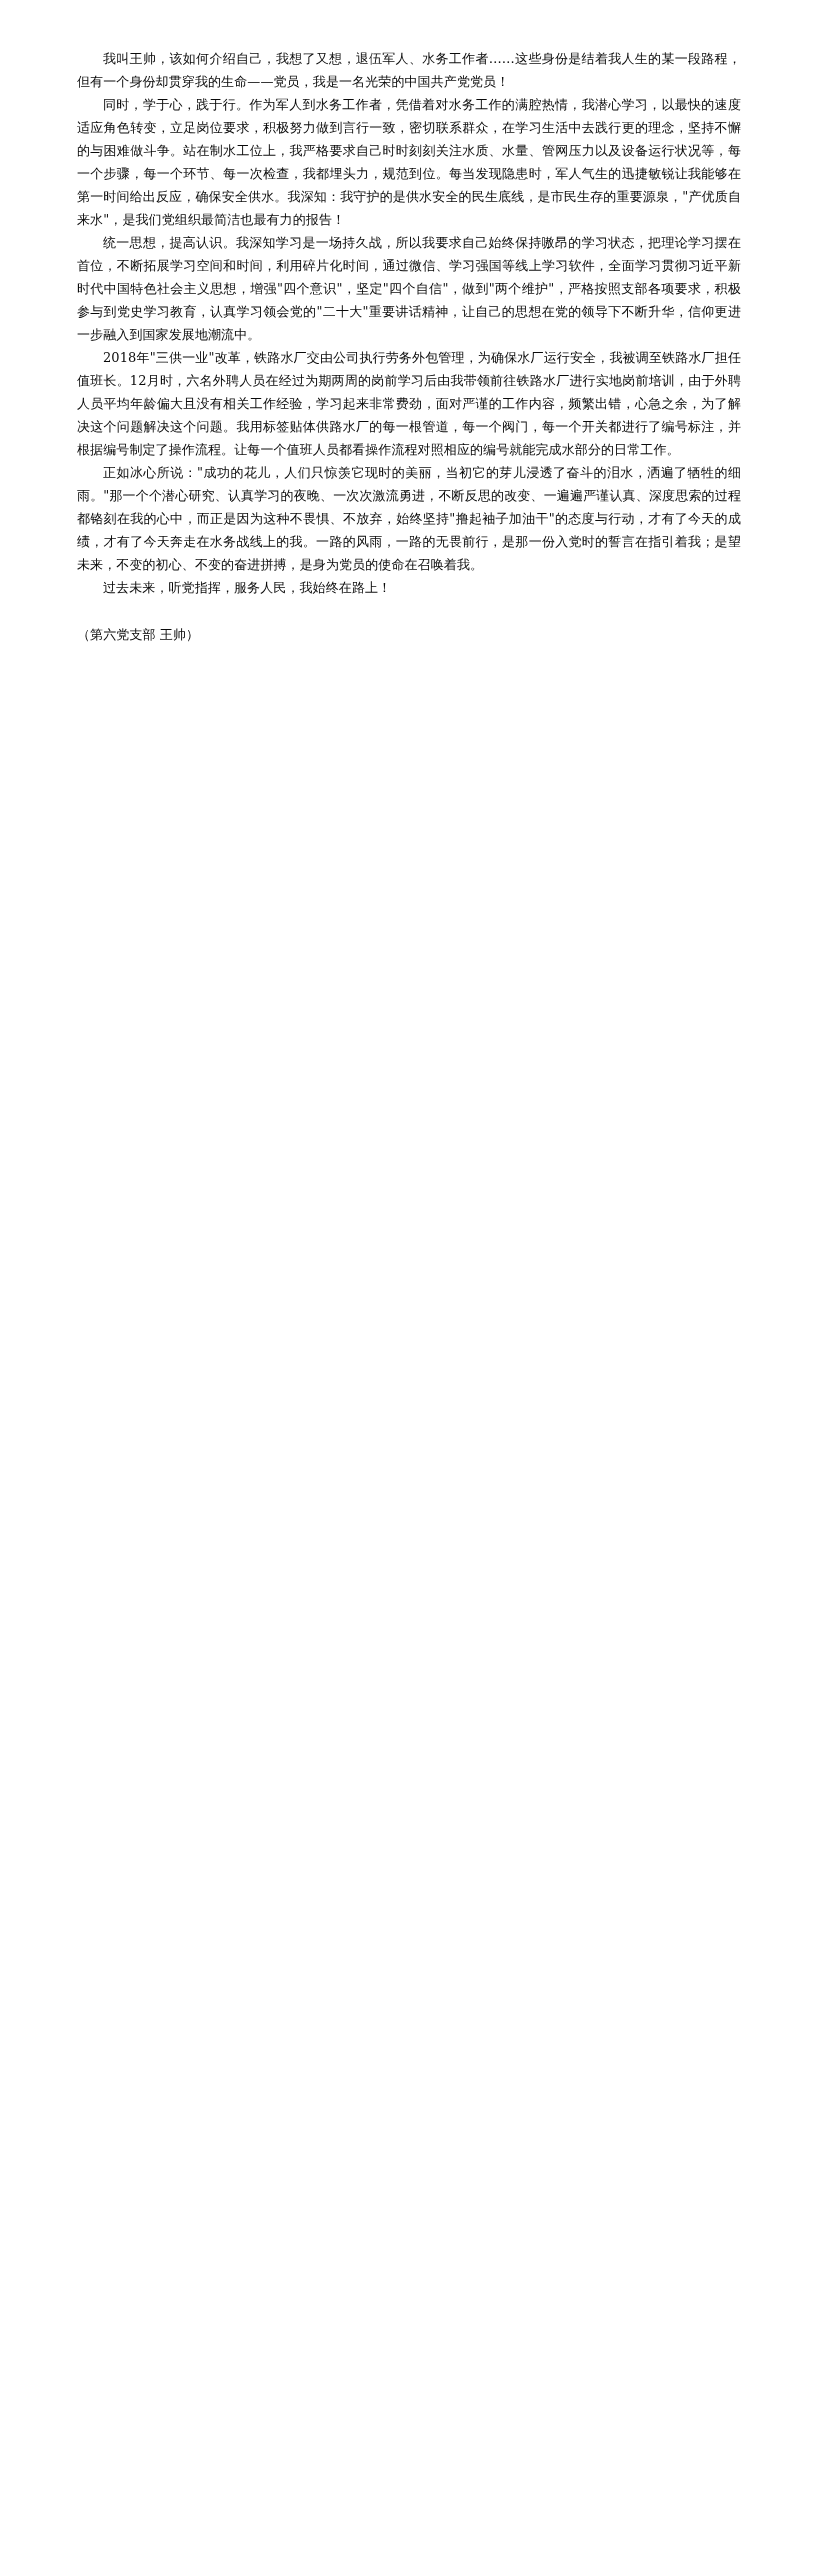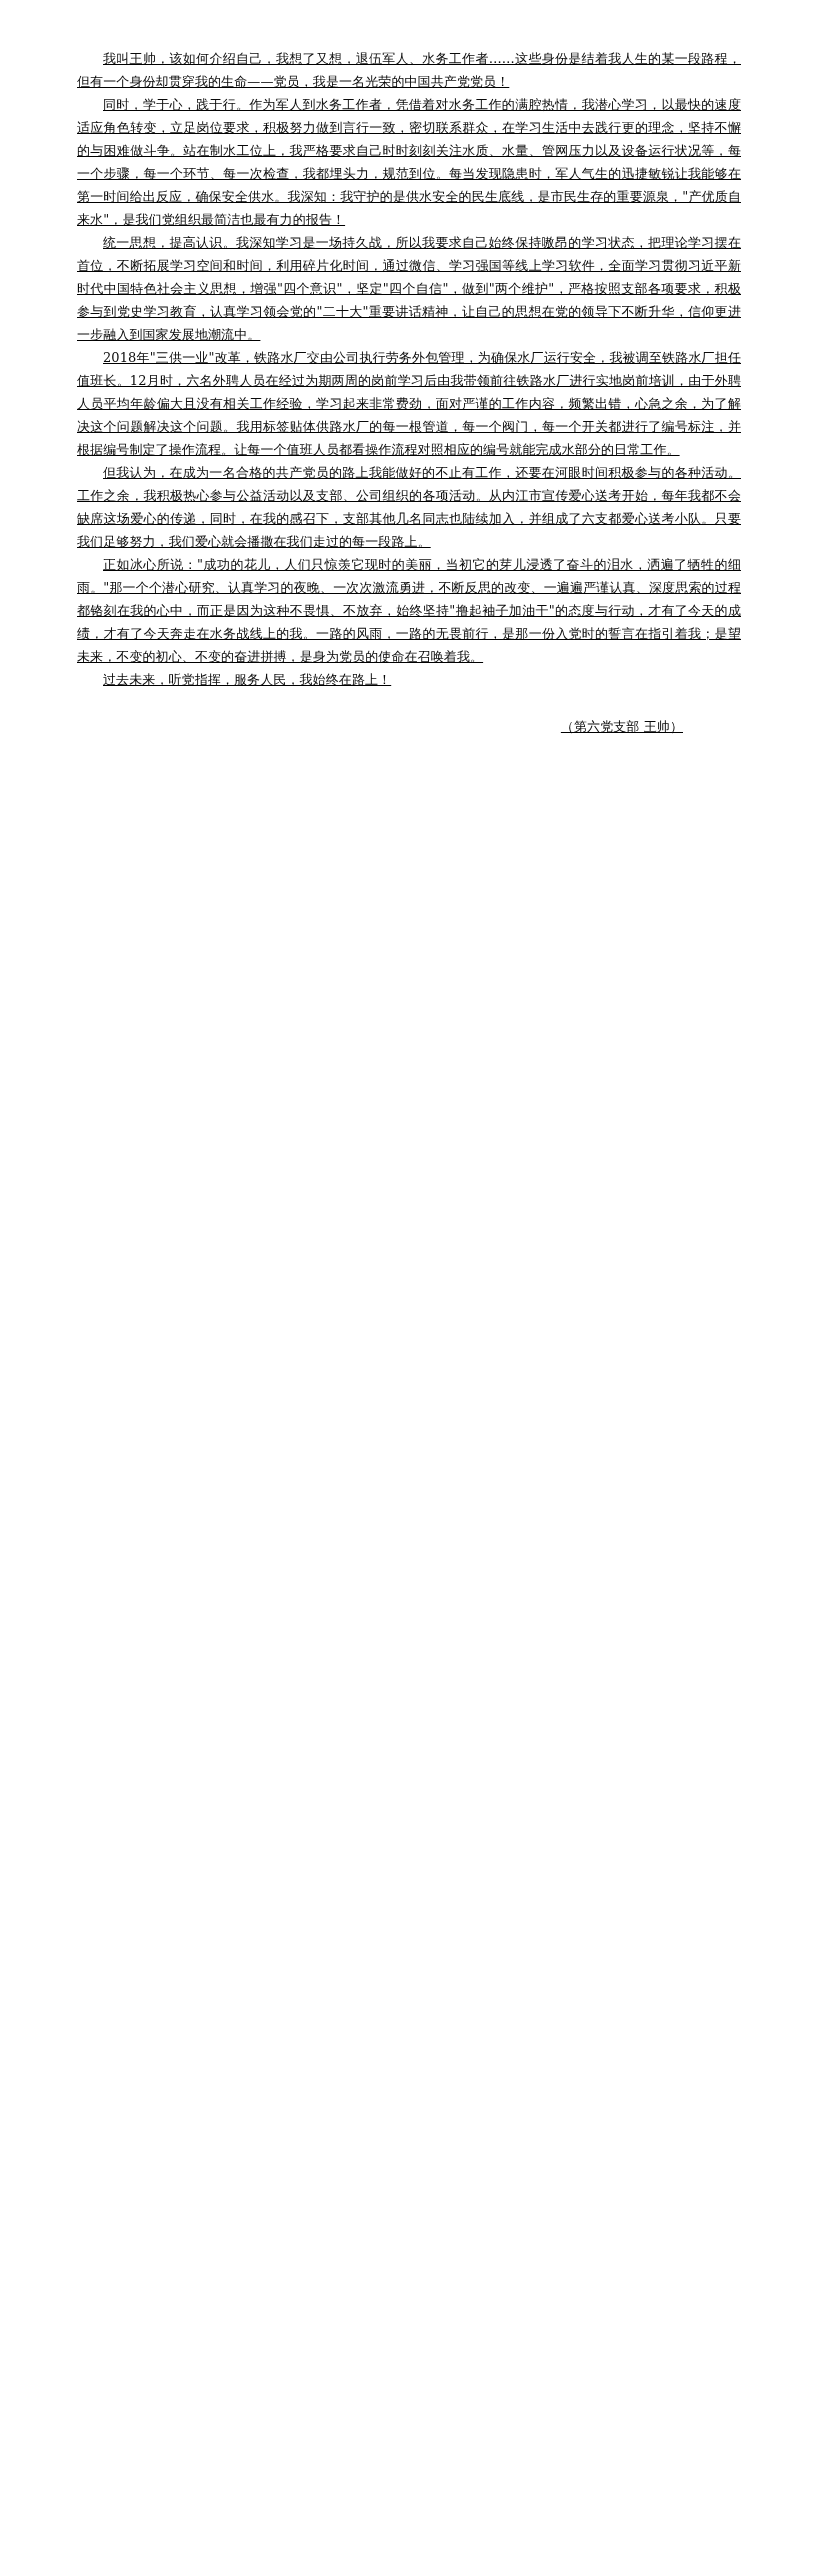--- a/index.html
+++ b/index.html
@@ -15,21 +15,20 @@
   }
   .page {
     width: 818px;
     min-height: 3367px;
     box-sizing: border-box;
     padding: 47px 77px 31px 77px;
     background: #ffffff;
   }
   .doc-body {
     width: 100%;
-    text-decoration: underline;
   }
   p.para {
     margin: 0 0 0 0;
     text-indent: 2em;
     font-family: "DejaVu Serif", serif;
     font-size: 13px;
     line-height: 23px;
     color: #0a0a0a;
     text-align: justify;
     text-justify: inter-ideograph;
@@ -37,33 +36,31 @@
   }
   p.para + p.para {
     margin-top: 0px;
   }
   .signature {
     margin-top: 24px;
     font-family: "DejaVu Serif", serif;
     font-size: 13px;
     line-height: 23px;
     color: #0a0a0a;
-    text-align: right;
     padding-right: 58px;
     letter-spacing: 0.1px;
   }
 </style>
 </head>
 <body>
 
 <div class="page">
   <div class="doc-body">
     <p class="para">我叫王帅，该如何介绍自己，我想了又想，退伍军人、水务工作者……这些身份是结着我人生的某一段路程，但有一个身份却贯穿我的生命——党员，我是一名光荣的中国共产党党员！</p>
     <p class="para">同时，学于心，践于行。作为军人到水务工作者，凭借着对水务工作的满腔热情，我潜心学习，以最快的速度适应角色转变，立足岗位要求，积极努力做到言行一致，密切联系群众，在学习生活中去践行更的理念，坚持不懈的与困难做斗争。站在制水工位上，我严格要求自己时时刻刻关注水质、水量、管网压力以及设备运行状况等，每一个步骤，每一个环节、每一次检查，我都埋头力，规范到位。每当发现隐患时，军人气生的迅捷敏锐让我能够在第一时间给出反应，确保安全供水。我深知：我守护的是供水安全的民生底线，是市民生存的重要源泉，"产优质自来水"，是我们党组织最简洁也最有力的报告！</p>
     <p class="para">统一思想，提高认识。我深知学习是一场持久战，所以我要求自己始终保持嗷昂的学习状态，把理论学习摆在首位，不断拓展学习空间和时间，利用碎片化时间，通过微信、学习强国等线上学习软件，全面学习贯彻习近平新时代中国特色社会主义思想，增强"四个意识"，坚定"四个自信"，做到"两个维护"，严格按照支部各项要求，积极参与到党史学习教育，认真学习领会党的"二十大"重要讲话精神，让自己的思想在党的领导下不断升华，信仰更进一步融入到国家发展地潮流中。</p>
     <p class="para">2018年"三供一业"改革，铁路水厂交由公司执行劳务外包管理，为确保水厂运行安全，我被调至铁路水厂担任值班长。12月时，六名外聘人员在经过为期两周的岗前学习后由我带领前往铁路水厂进行实地岗前培训，由于外聘人员平均年龄偏大且没有相关工作经验，学习起来非常费劲，面对严谨的工作内容，频繁出错，心急之余，为了解决这个问题解决这个问题。我用标签贴体供路水厂的每一根管道，每一个阀门，每一个开关都进行了编号标注，并根据编号制定了操作流程。让每一个值班人员都看操作流程对照相应的编号就能完成水部分的日常工作。</p>
-    <p class="para">但我认为，在成为一名合格的共产党员的路上我能做好的不止有工作，还要在河眼时间积极参与的各种活动。工作之余，我积极热心参与公益活动以及支部、公司组织的各项活动。从内江市宣传爱心送考开始，每年我都不会缺席这场爱心的传递，同时，在我的感召下，支部其他几名同志也陆续加入，并组成了六支都爱心送考小队。只要我们足够努力，我们爱心就会播撒在我们走过的每一段路上。</p>
     <p class="para">正如冰心所说："成功的花儿，人们只惊羡它现时的美丽，当初它的芽儿浸透了奋斗的泪水，洒遍了牺牲的细雨。"那一个个潜心研究、认真学习的夜晚、一次次激流勇进，不断反思的改变、一遍遍严谨认真、深度思索的过程都铬刻在我的心中，而正是因为这种不畏惧、不放弃，始终坚持"撸起袖子加油干"的态度与行动，才有了今天的成绩，才有了今天奔走在水务战线上的我。一路的风雨，一路的无畏前行，是那一份入党时的誓言在指引着我；是望未来，不变的初心、不变的奋进拼搏，是身为党员的使命在召唤着我。</p>
     <p class="para">过去未来，听党指挥，服务人民，我始终在路上！</p>
     <div class="signature">（第六党支部  王帅）</div>
   </div>
 </div>
 
 
 </body></html>

